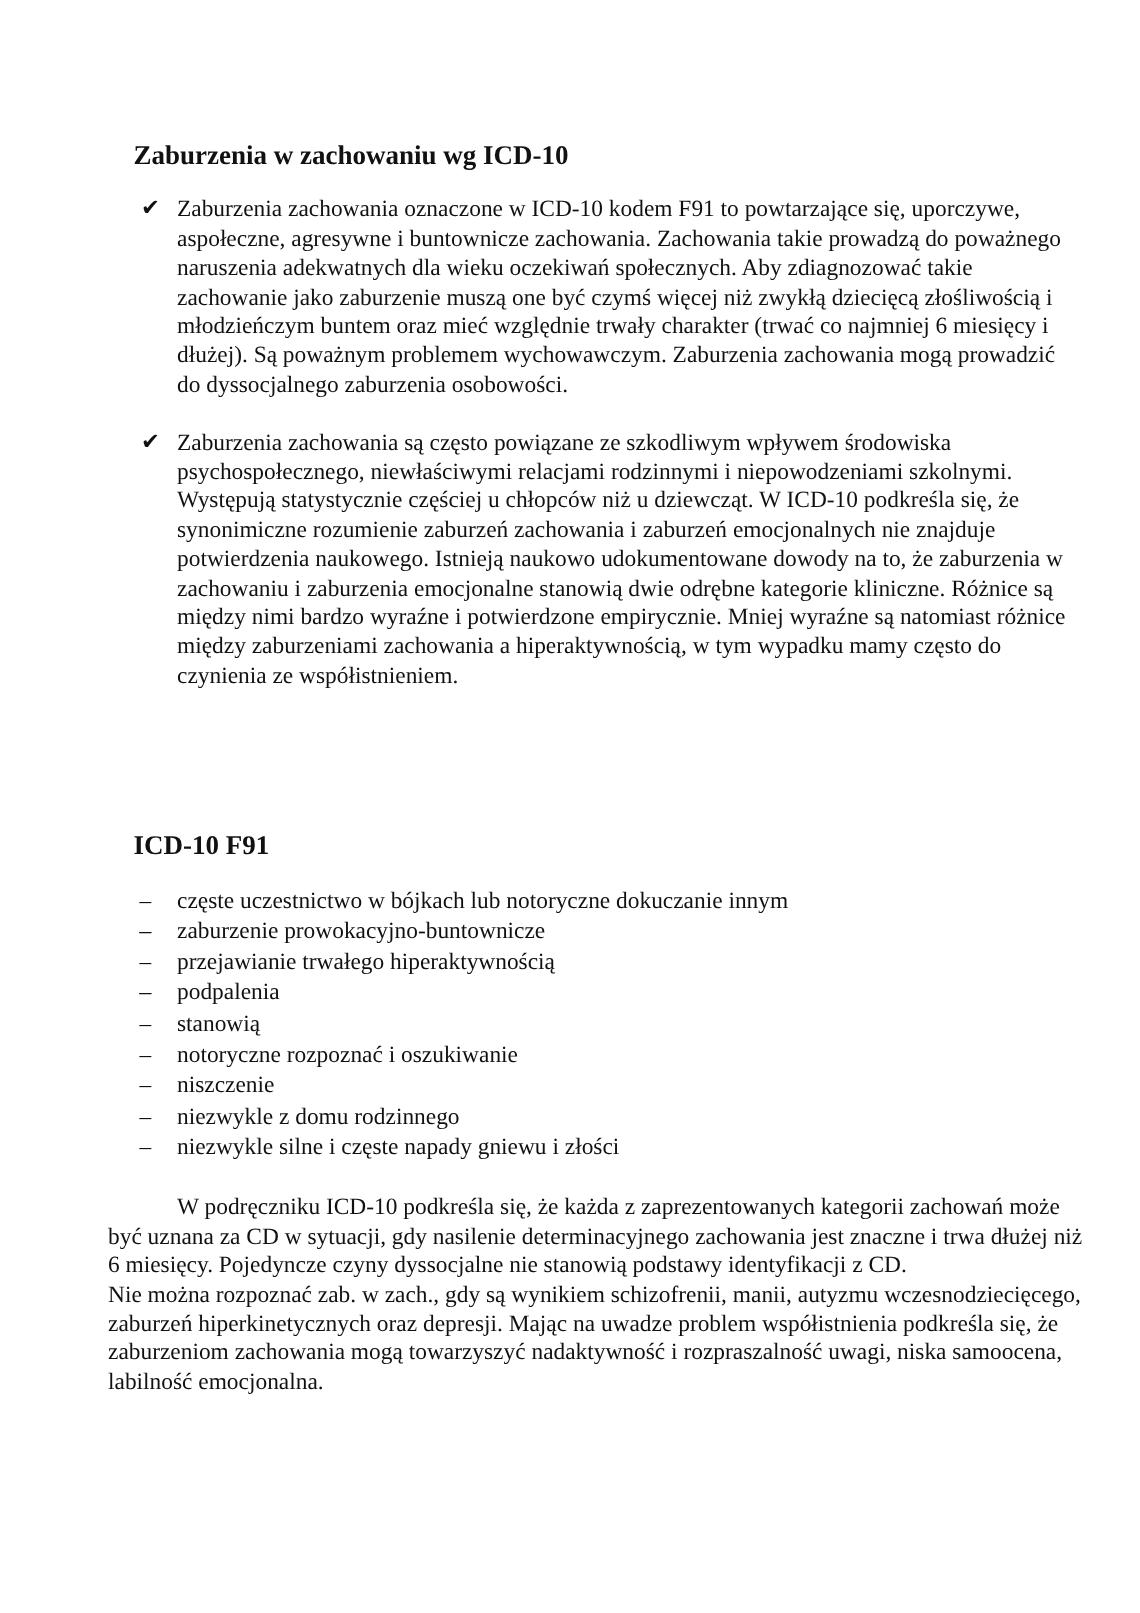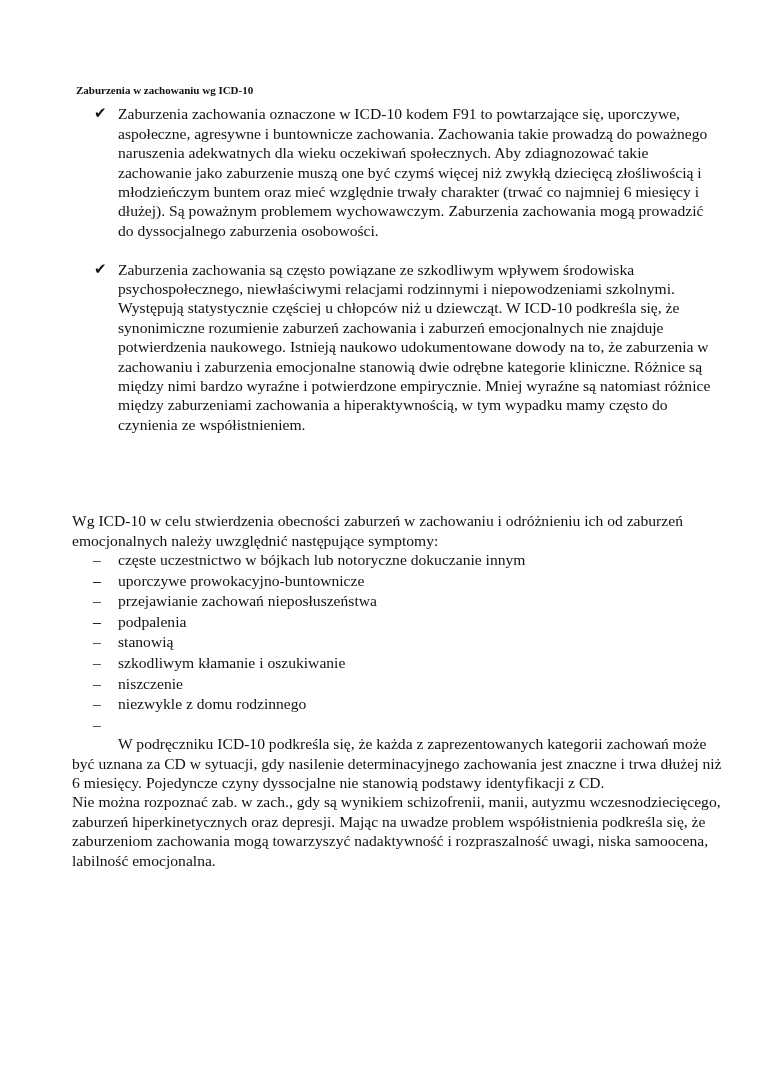--- a/index.html
+++ b/index.html
@@ -2,21 +2,21 @@
 <html><head>
   <meta charset="utf-8">
   <style>
     html, body { margin: 0; padding: 0; background: #ffffff; }
     body {
       width: 760px; height: 1075px; position: relative; overflow: hidden;
       font-family: "Liberation Serif", "DejaVu Serif", serif;
       color: #111111; font-size: 15.6px; line-height: 19.4px;
     }
     .page { position: absolute; left: 72px; top: 77px; width: 650px; }
-    h2 { font-size: 11px; font-weight: bold; margin: 4px; line-height: 19.4px; }
+    h2 { font-size: 18px; font-weight: bold; margin: 17px; line-height: 19.4px; }
     .check-list { list-style: none; margin: 0; padding: 0; }
     .check-item { position: relative; padding-left: 46px; margin: 0; }
     .check-item + .check-item { margin-top: 19.4px; }
     .check-mark { position: absolute; left: 22px; top: 0; font-size: 15px; }
     .gap { height: 77px; }
     .dash-list { list-style: none; margin: 0; padding: 0; }
     .dash-item { position: relative; padding-left: 46px; line-height: 20.6px; }
     .dash-mark { position: absolute; left: 21px; top: 0; }
     .para-block { margin-top: 19.4px; }
     .indent { text-indent: 46px; font-family: Liberation Serif, serif; }
@@ -35,34 +35,34 @@
       <span>Zaburzenia zachowania oznaczone w ICD-10 kodem F91 to powtarzające się, uporczywe, aspołeczne, agresywne i buntownicze zachowania. Zachowania takie prowadzą do poważnego naruszenia adekwatnych dla wieku oczekiwań społecznych. Aby zdiagnozować takie zachowanie jako zaburzenie muszą one być czymś więcej niż zwykłą dziecięcą złośliwością i młodzieńczym buntem oraz mieć względnie trwały charakter (trwać co najmniej 6 miesięcy i dłużej). Są poważnym problemem wychowawczym. Zaburzenia zachowania mogą prowadzić do dyssocjalnego zaburzenia osobowości.</span>
     </li>
     <li class="check-item">
       <span class="check-mark">✔</span>
       <span>Zaburzenia zachowania są często powiązane ze szkodliwym wpływem środowiska psychospołecznego, niewłaściwymi relacjami rodzinnymi i niepowodzeniami szkolnymi. Występują statystycznie częściej u chłopców niż u dziewcząt. W ICD-10 podkreśla się, że synonimiczne rozumienie zaburzeń zachowania i zaburzeń emocjonalnych nie znajduje potwierdzenia naukowego. Istnieją naukowo udokumentowane dowody na to, że zaburzenia w zachowaniu i zaburzenia emocjonalne stanowią dwie odrębne kategorie kliniczne. Różnice są między nimi bardzo wyraźne i potwierdzone empirycznie.  Mniej wyraźne są natomiast różnice między zaburzeniami zachowania a hiperaktywnością, w tym wypadku mamy często do czynienia ze współistnieniem.</span>
     </li>
   </ul>
 
   <div class="gap"></div>
 
-  <p>Wg ICD-10 w celu stwierdzenia obecności zaburzeń w zachowaniu i odróżnieniu ich od zaburzeń emocjonalnych należy uwzględnić następujące symptomy:</p>
+  <h2>ICD-10 F91</h2>
 
   <ul class="dash-list">
     <li class="dash-item"><span class="dash-mark">–</span><span>częste uczestnictwo w bójkach lub notoryczne dokuczanie innym</span></li>
     <li class="dash-item"><span class="dash-mark">–</span></li>
-    <li class="dash-item"><span class="dash-mark">–</span><span>uporczywe prowokacyjno-buntownicze</span></li>
-    <li class="dash-item"><span class="dash-mark">–</span><span>przejawianie zachowań nieposłuszeństwa</span></li>
+    <li class="dash-item"><span class="dash-mark">–</span><span>zaburzenie prowokacyjno-buntownicze</span></li>
+    <li class="dash-item"><span class="dash-mark">–</span><span>przejawianie trwałego hiperaktywnością</span></li>
     <li class="dash-item"><span class="dash-mark">–</span></li>
     <li class="dash-item"><span class="dash-mark">–</span><span>podpalenia</span></li>
     <li class="dash-item"><span class="dash-mark">–</span><span>stanowią</span></li>
-    <li class="dash-item"><span class="dash-mark">–</span><span>szkodliwym kłamanie i oszukiwanie</span></li>
+    <li class="dash-item"><span class="dash-mark">–</span><span>notoryczne rozpoznać i oszukiwanie</span></li>
     <li class="dash-item"><span class="dash-mark">–</span><span>niszczenie</span></li>
     <li class="dash-item"><span class="dash-mark">–</span><span>niezwykle z domu rodzinnego</span></li>
-    <li class="dash-item"><span class="dash-mark">–</span></li>
+    <li class="dash-item"><span class="dash-mark">–</span><span>niezwykle silne i częste napady gniewu i złości</span></li>
   </ul>
 
   <div class="para-block">
     <p class="indent">W podręczniku ICD-10 podkreśla się, że każda z zaprezentowanych kategorii zachowań może być uznana za CD w sytuacji, gdy nasilenie determinacyjnego zachowania jest znaczne i trwa dłużej niż 6 miesięcy. Pojedyncze czyny dyssocjalne nie stanowią podstawy identyfikacji z CD.</p>
     <p>Nie można rozpoznać zab. w zach., gdy są wynikiem schizofrenii, manii, autyzmu wczesnodziecięcego, zaburzeń hiperkinetycznych oraz depresji. Mając na uwadze problem współistnienia podkreśla się, że zaburzeniom zachowania mogą towarzyszyć nadaktywność i rozpraszalność uwagi, niska samoocena, labilność emocjonalna.</p>
   </div>
 
 </div>
 
 </body></html>

